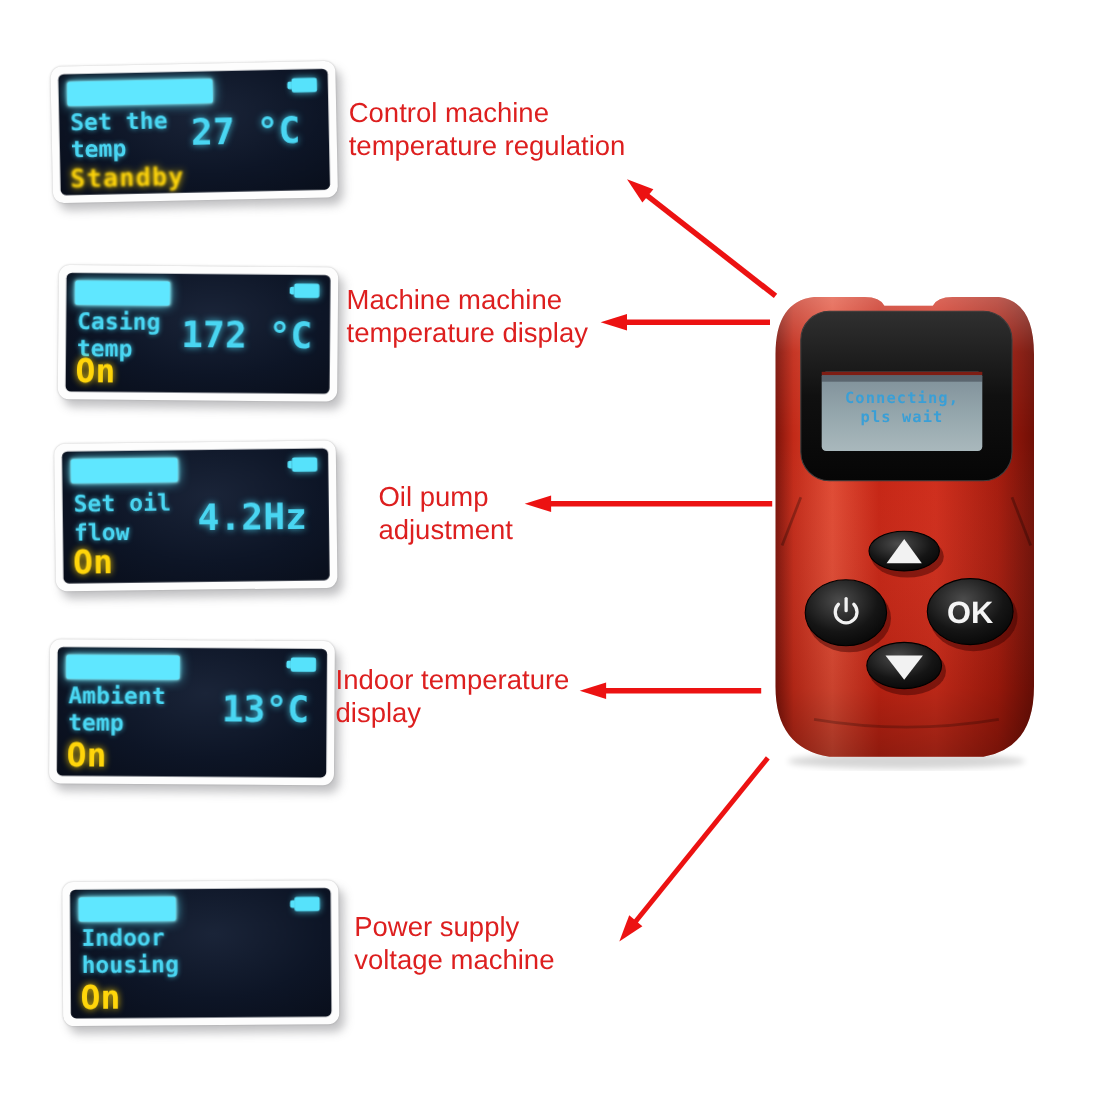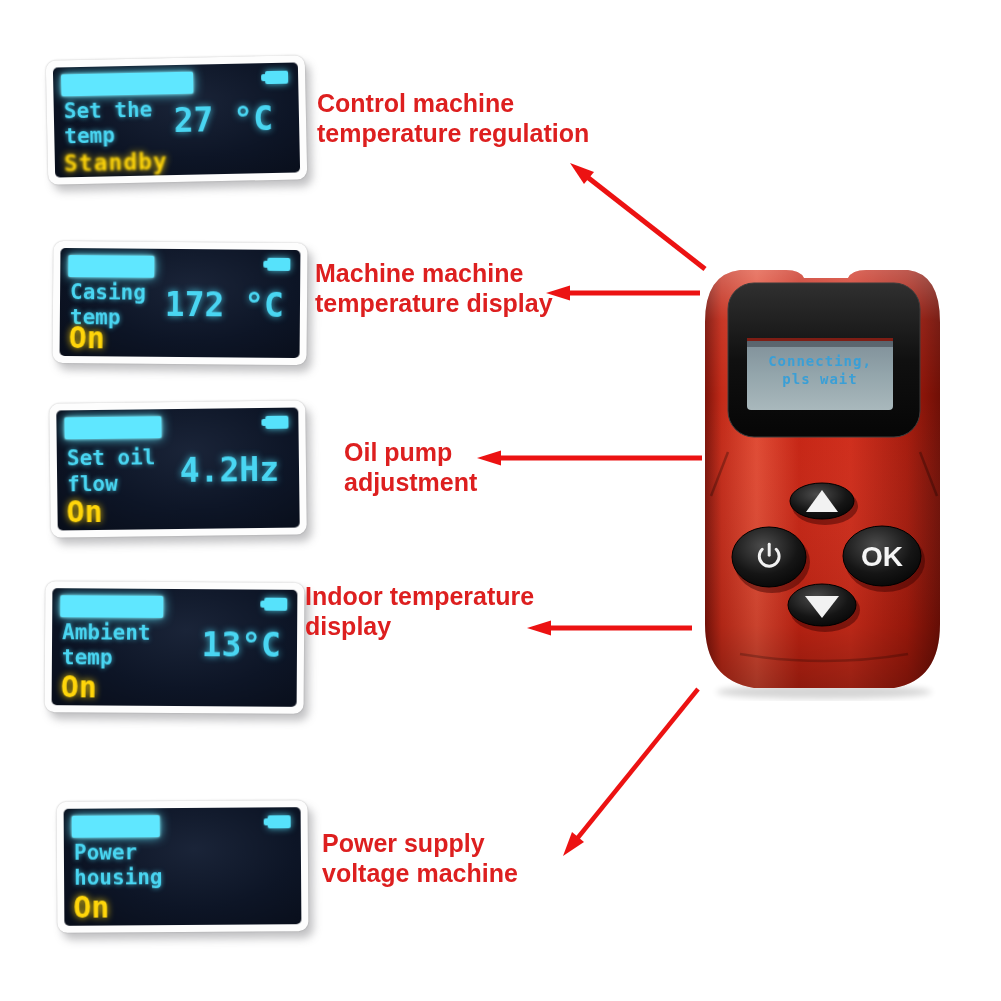--- a/index.html
+++ b/index.html
@@ -30,24 +30,24 @@
   .c1{left:47px;top:58px;width:245px;height:110px;transform:rotate(-1.2deg);}
   .c2{left:53px;top:242px;width:240px;height:108px;transform:rotate(.5deg);}
   .c3{left:50px;top:402px;width:242px;height:120px;transform:rotate(-.7deg);}
   .c4{left:45px;top:582px;width:245px;height:117px;transform:rotate(.4deg);}
   .c5{left:57px;top:801px;width:237px;height:117px;transform:rotate(-.4deg);}
   .c1 .lcd-status{filter:blur(1.2px);font-size:23px;letter-spacing:1px;}
   .c1 .lcd-value{right:26px;}
   .c3 .lcd-l1{top:36px}.c3 .lcd-l2{top:62px}.c3 .lcd-value{top:42px;right:20px}
 
   
-  .note{position:absolute;color:#dd1f1f;font-weight:bold;font-size:25px;line-height:30px;
+  .note{position:absolute;color:#dd1f1f;font-weight:normal;font-size:25px;line-height:30px;
     white-space:nowrap;}
   .n1{left:317px;top:88px}.n2{left:315px;top:258px}.n3{left:344px;top:437px}
-  .n4{left:305px;top:581px}.n5{left:322px;top:828px}
+  .n4{left:305px;top:603px}.n5{left:322px;top:828px}
 
   
   #arrows{position:absolute;left:0;top:0;width:1001px;height:1001px;pointer-events:none;z-index:3;}
   #device{position:absolute;left:698px;top:256px;width:252px;height:446px;z-index:4;}
 </style>
 </head>
 <body>
 
 <div id="stage">
 
@@ -92,21 +92,21 @@
       <div class="lcd-l2">temp</div>
       <div class="lcd-value">13°C</div>
       <div class="lcd-status">On</div>
     </div>
   </div>
 
   <div class="screen-card c5">
     <div class="lcd">
       <div class="lcd-bar"></div>
       <div class="lcd-batt"></div>
-      <div class="lcd-l1">Power</div>
+      <div class="lcd-l1">Indoor</div>
       <div class="lcd-l2">housing</div>
       <div class="lcd-status">On</div>
     </div>
   </div>
 
   <div class="note n1">
     <div>Control machine</div>
     <div>temperature regulation</div>
   </div>
   <div class="note n2">

